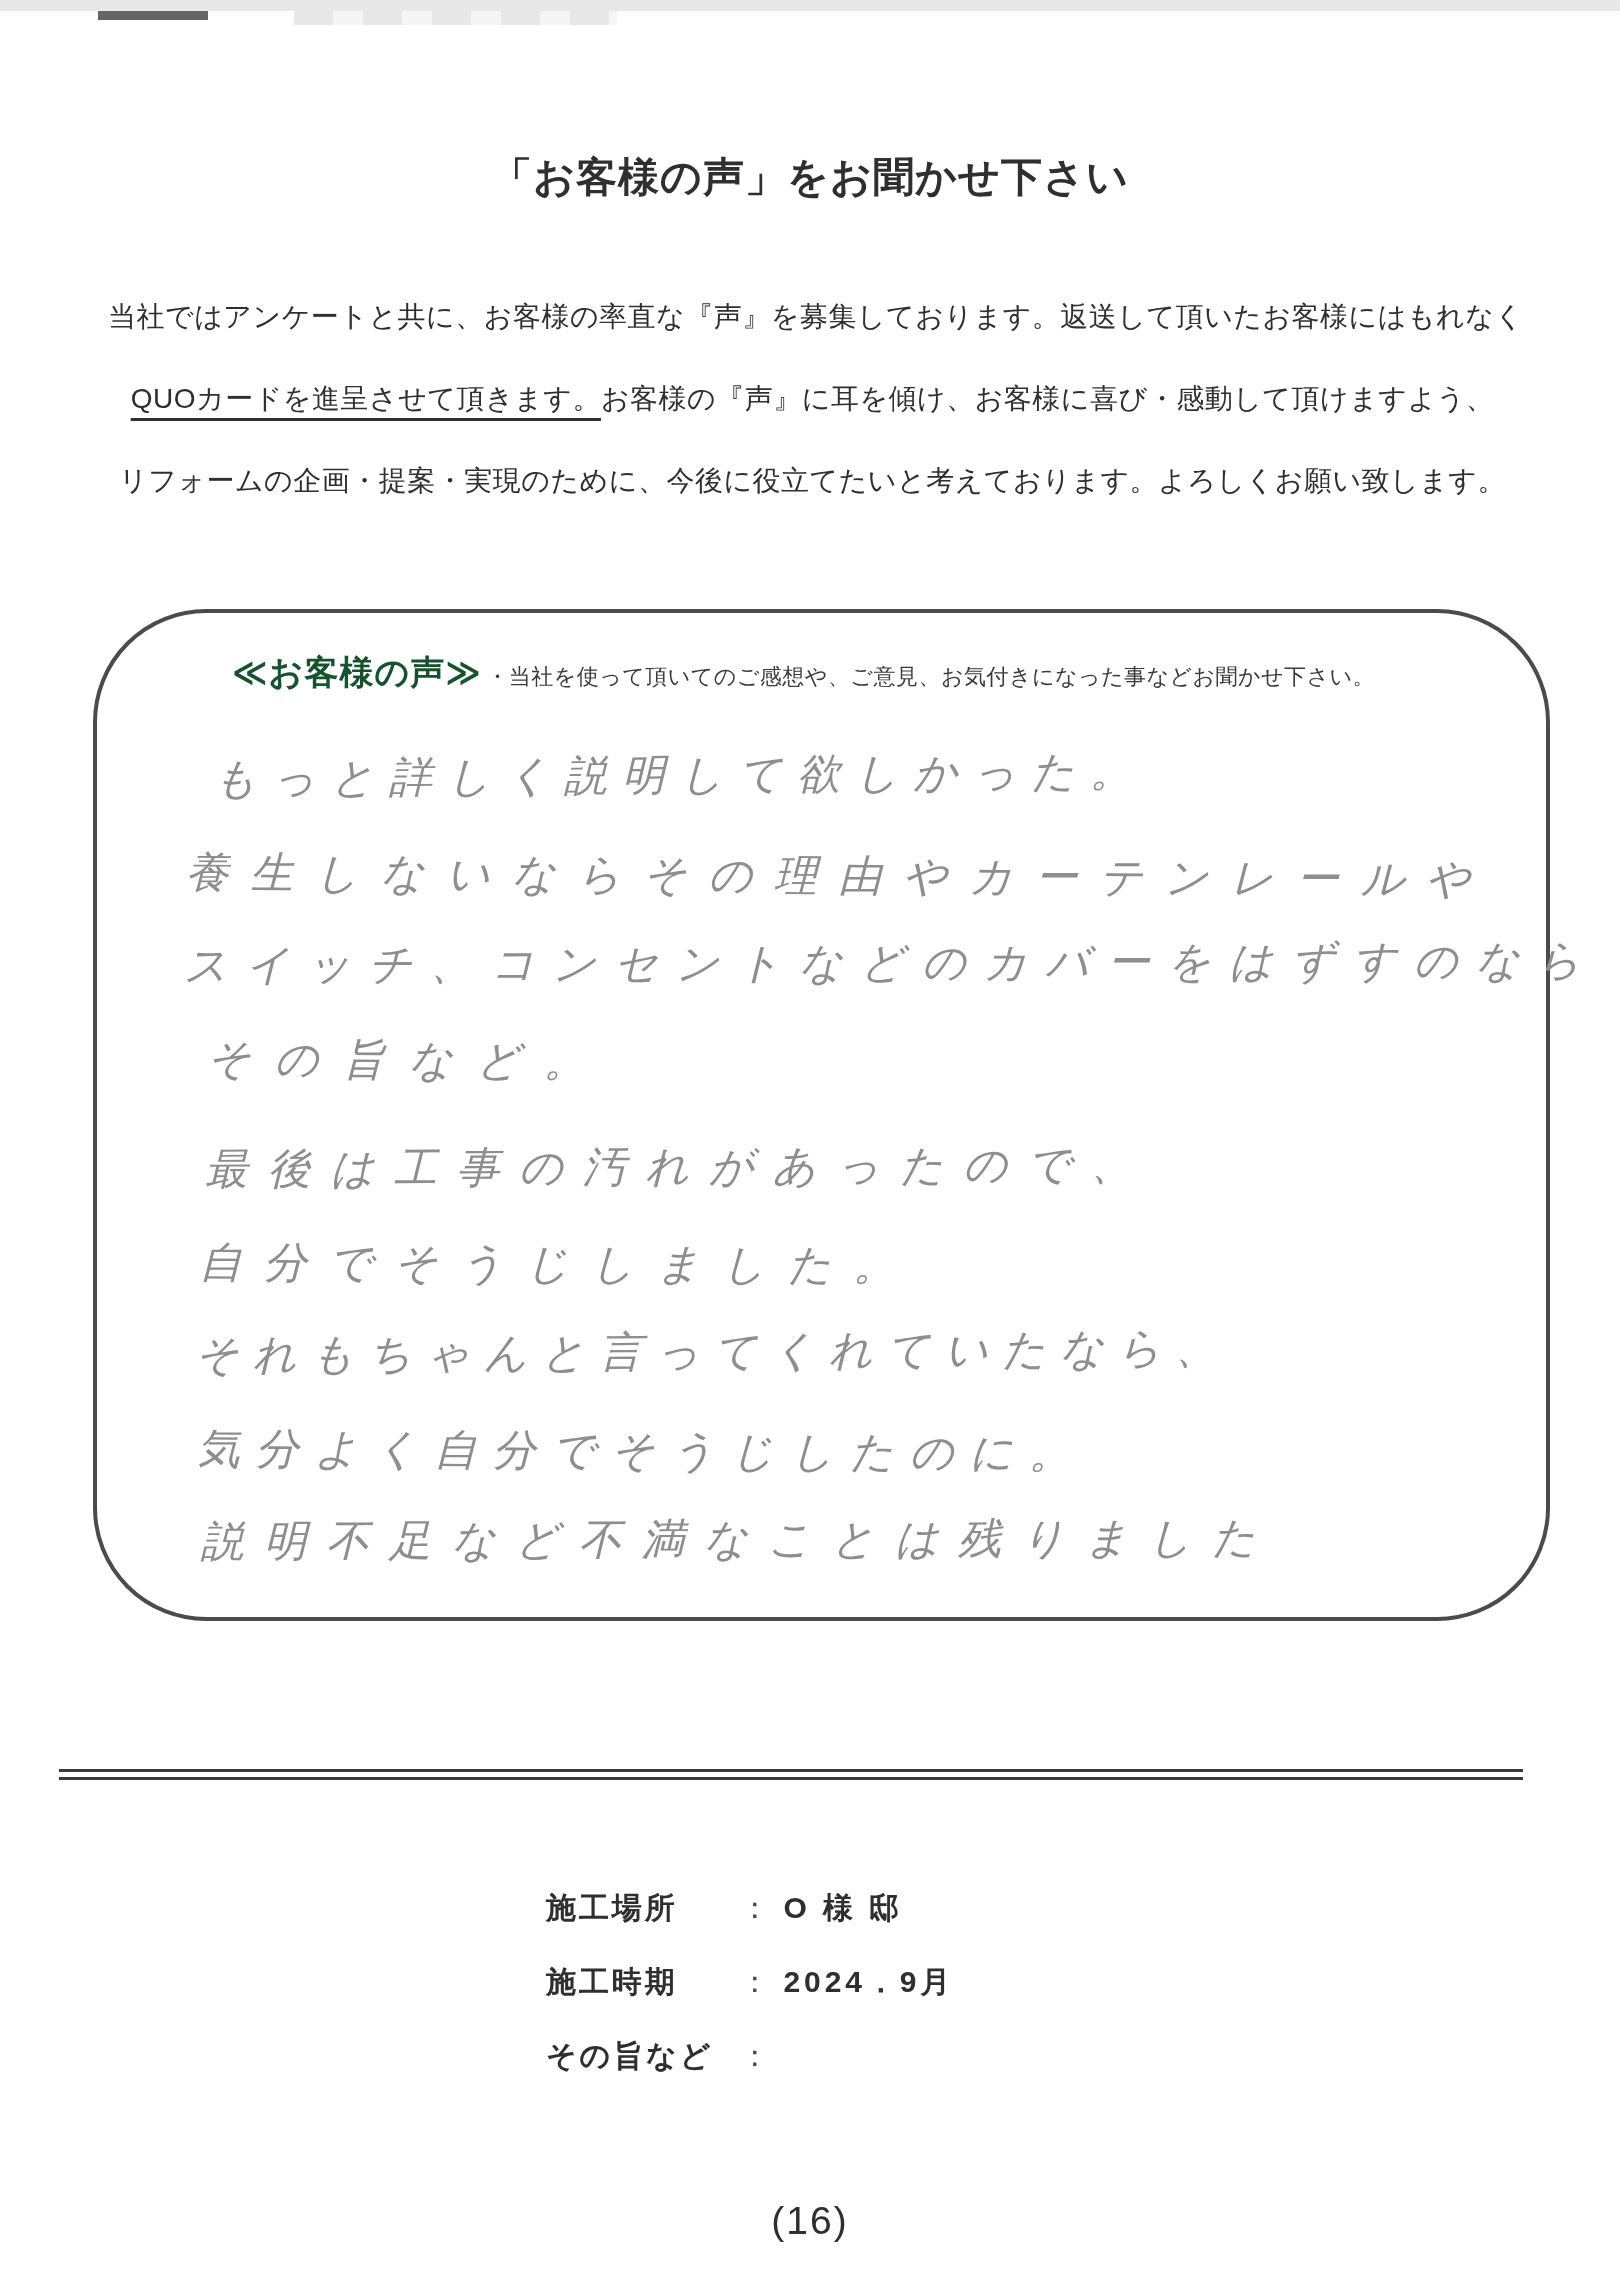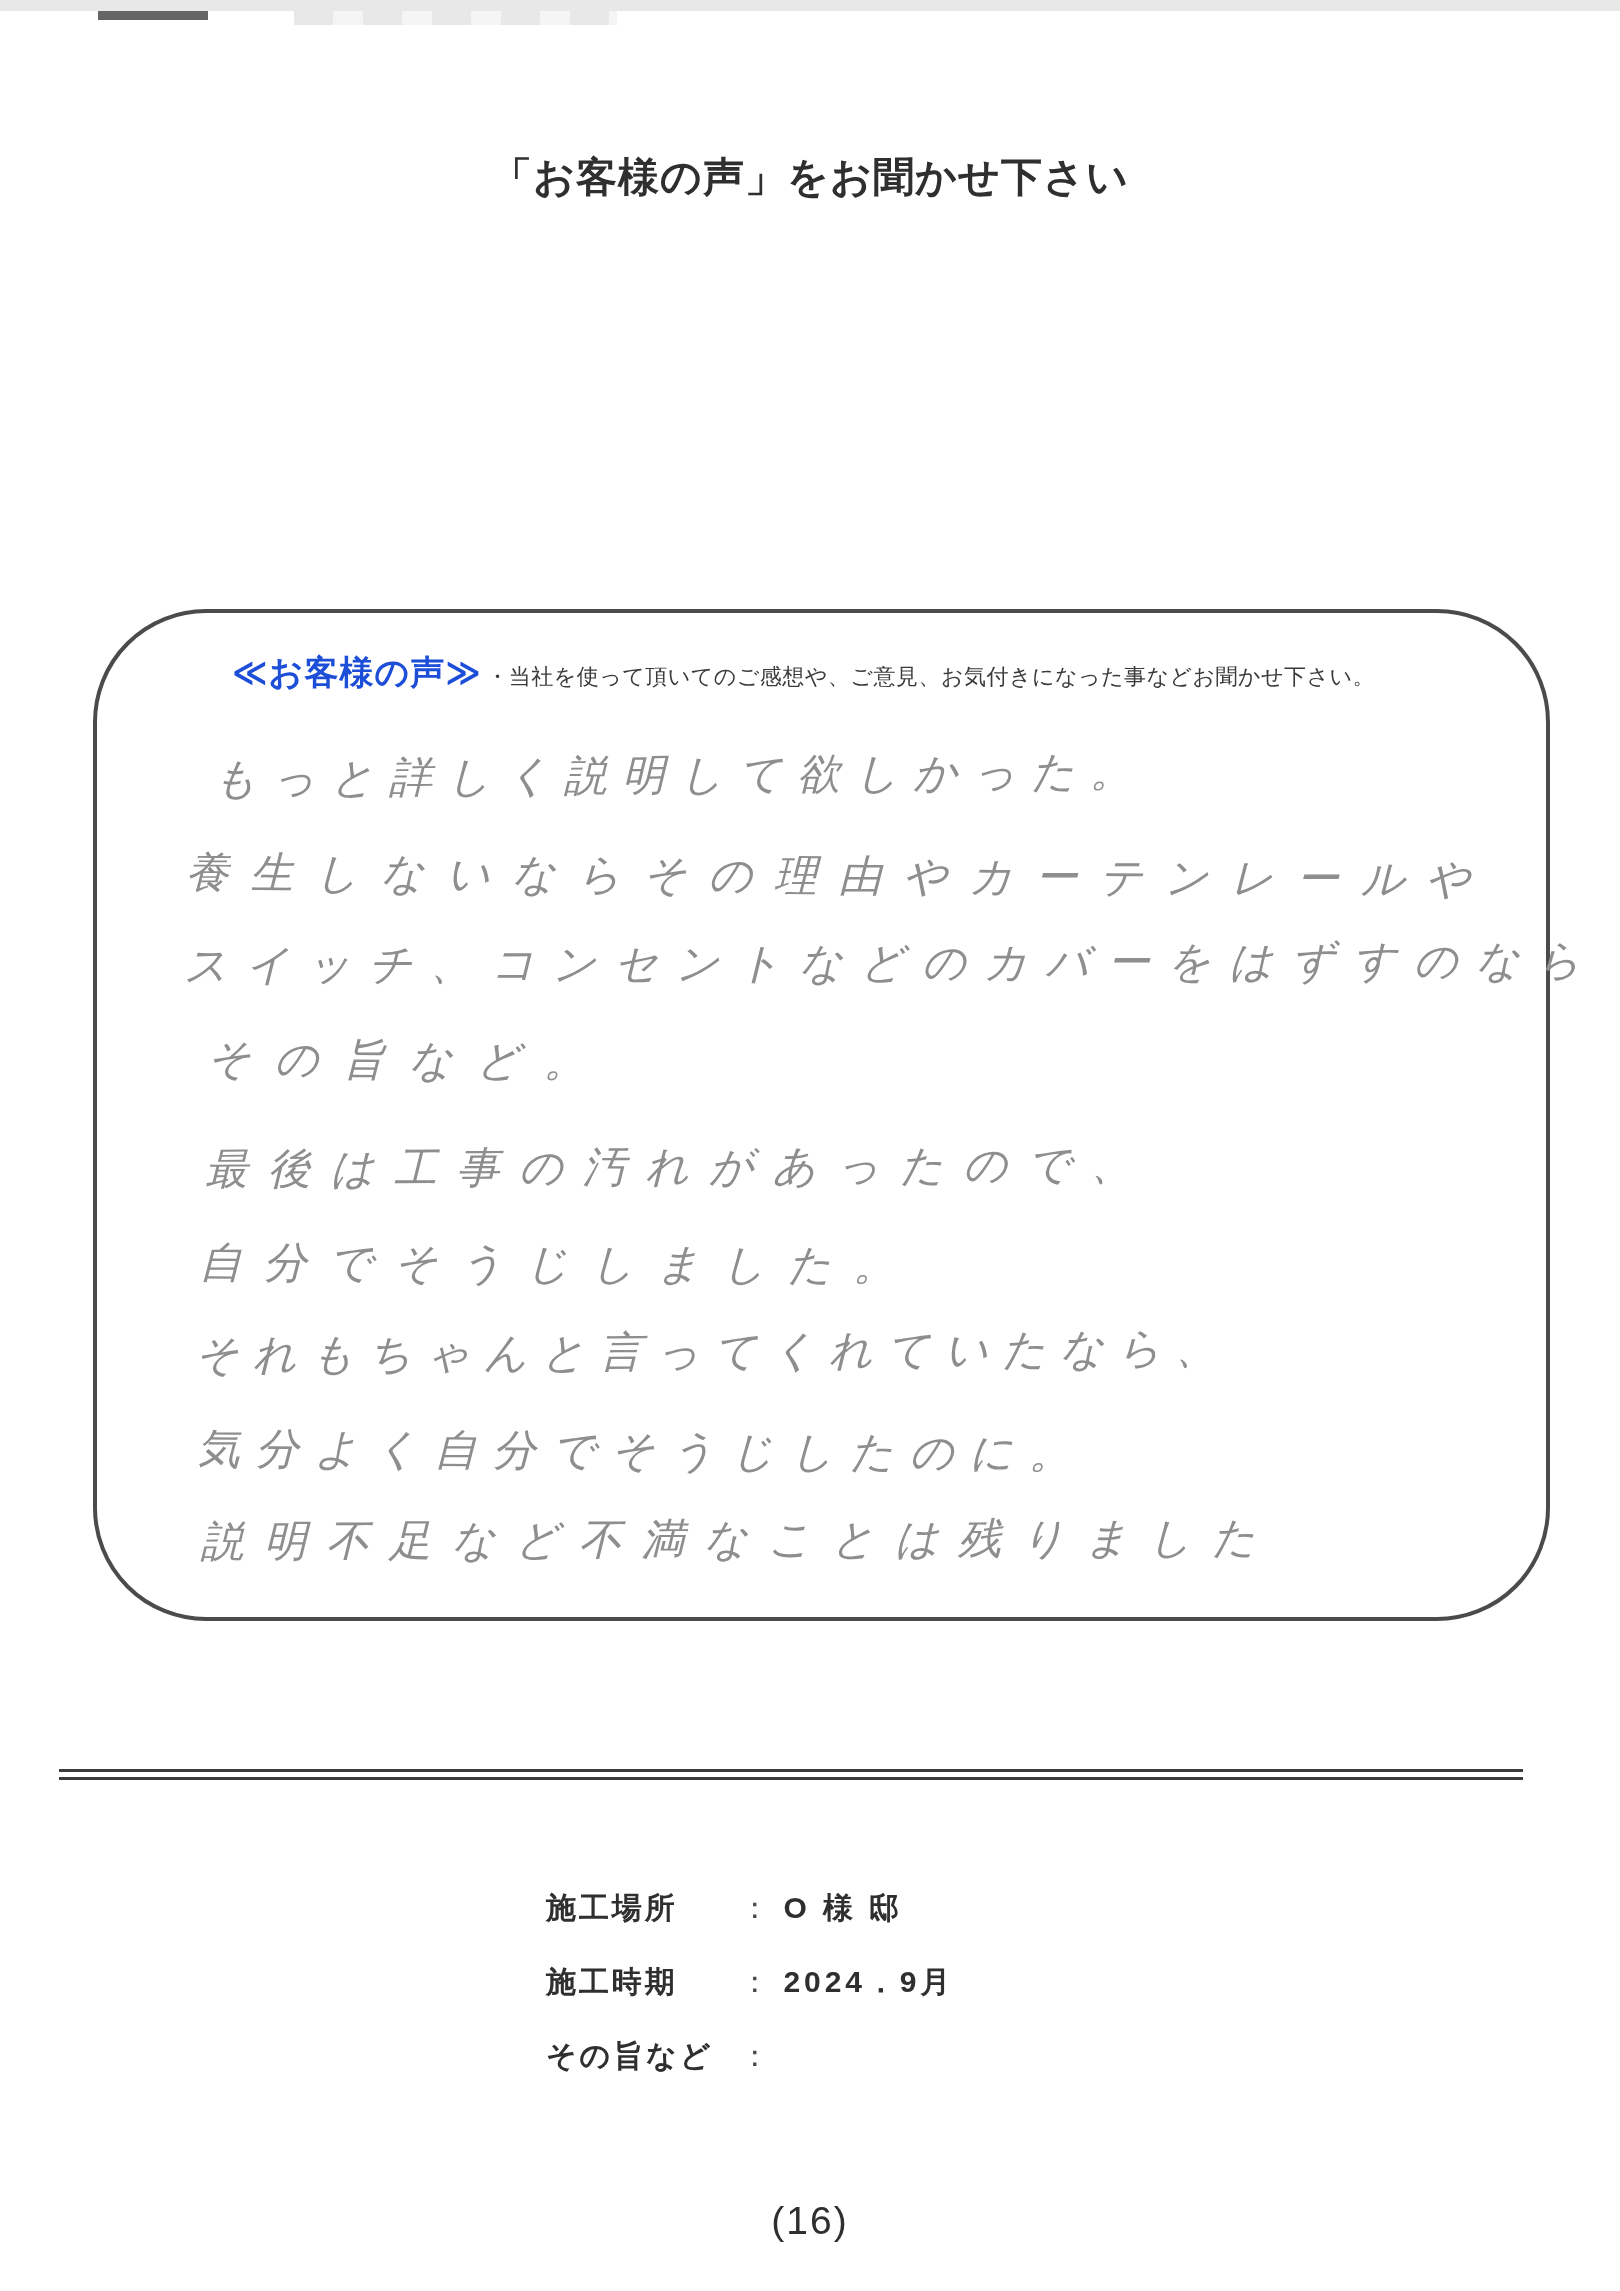--- a/index.html
+++ b/index.html
@@ -69,21 +69,21 @@
     background: #ffffff;
   }
   .box-header {
     position: absolute;
     top: 37px; left: 135px; right: 59px;
     white-space: nowrap;
   }
   .box-heading {
     font-size: 34px;
     font-weight: 700;
-    color: #1d4ed8;
+    color: #14532d;
     letter-spacing: 1px;
   }
   .box-note {
     font-size: 22px;
     color: #3a3a3a;
     letter-spacing: 0.5px;
   }
 
   .handwriting {
     position: absolute;
@@ -143,20 +143,25 @@
 </head>
 <body>
 
 <div class="page">
 
   <div class="artifact-dark"></div>
   <div class="artifact-light"></div>
 
   <h1 class="title">「お客様の声」をお聞かせ下さい</h1>
 
+  <div class="intro">
+    <p class="intro-line">当社ではアンケートと共に、お客様の率直な『声』を募集しております。返送して頂いたお客様にはもれなく</p>
+    <p class="intro-line"><span class="underline">QUOカードを進呈させて頂きます。</span><span>お客様の『声』に耳を傾け、お客様に喜び・感動して頂けますよう、</span></p>
+    <p class="intro-line">リフォームの企画・提案・実現のために、今後に役立てたいと考えております。よろしくお願い致します。</p>
+  </div>
 
   <div class="feedback-box">
     <div class="box-header">
       <span class="box-heading">≪お客様の声≫</span>
       <span class="box-note">・当社を使って頂いてのご感想や、ご意見、お気付きになった事などお聞かせ下さい。</span>
     </div>
     <div class="handwriting">
       <div class="hw-line">もっと詳しく説明して欲しかった。</div>
       <div class="hw-line">養生しないならその理由やカーテンレールや</div>
       <div class="hw-line">スイッチ、コンセントなどのカバーをはずすのなら</div>

